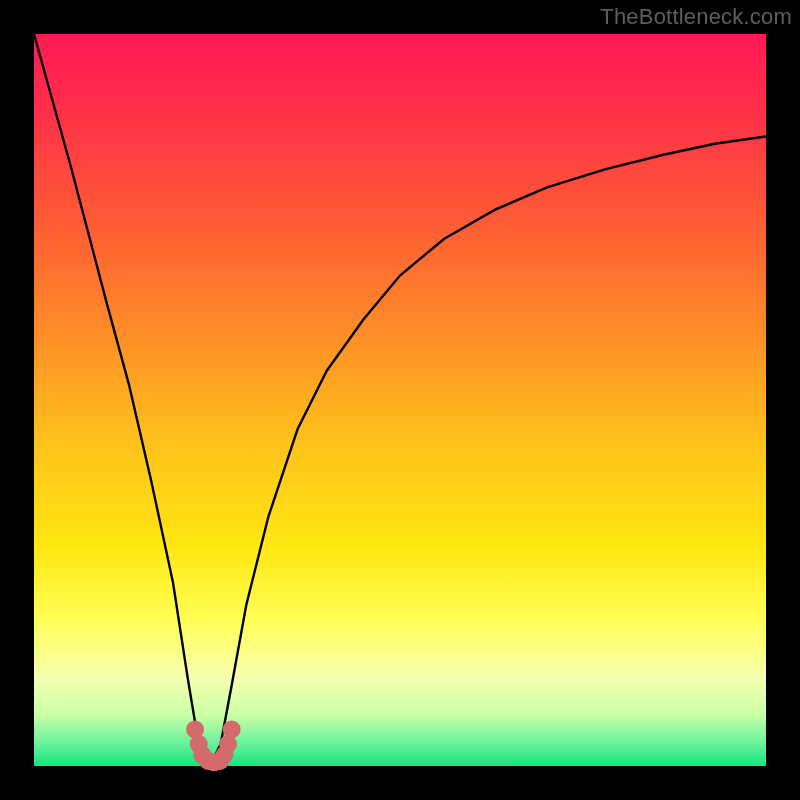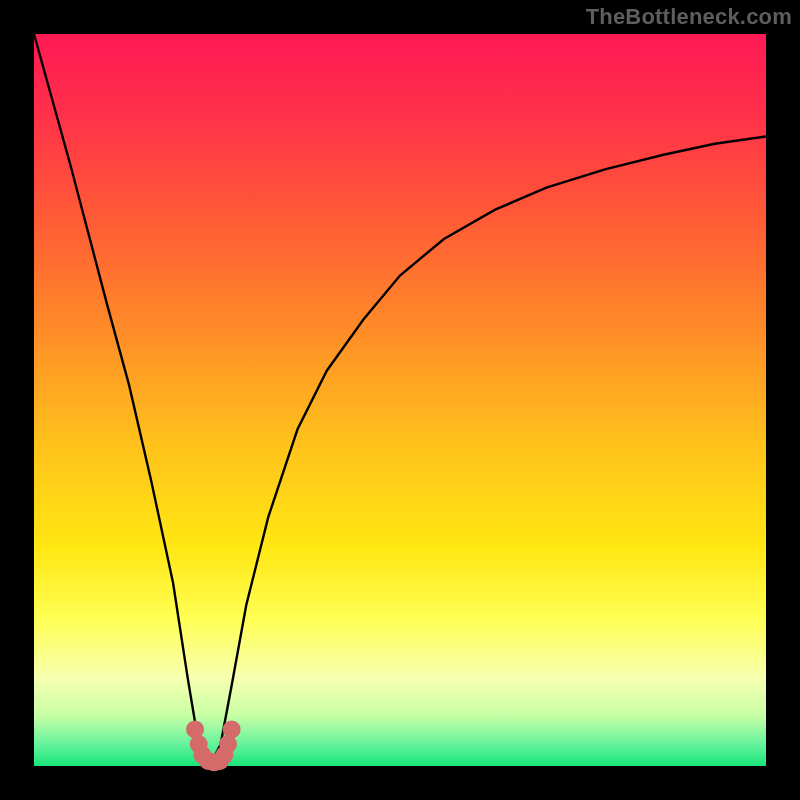--- a/index.html
+++ b/index.html
@@ -15,21 +15,21 @@
     width: 800px;
     height: 800px;
     background: #000;
   }
   .attribution {
     position: absolute;
     top: 4px;
     right: 8px;
     font-family: Arial, Helvetica, sans-serif;
     font-size: 22px;
-    font-weight: bold;
+    font-weight: normal;
     color: #5e5e5e;
     letter-spacing: 0.2px;
     user-select: none;
   }
   svg {
     display: block;
   }
 </style>
 </head>
 <body>

